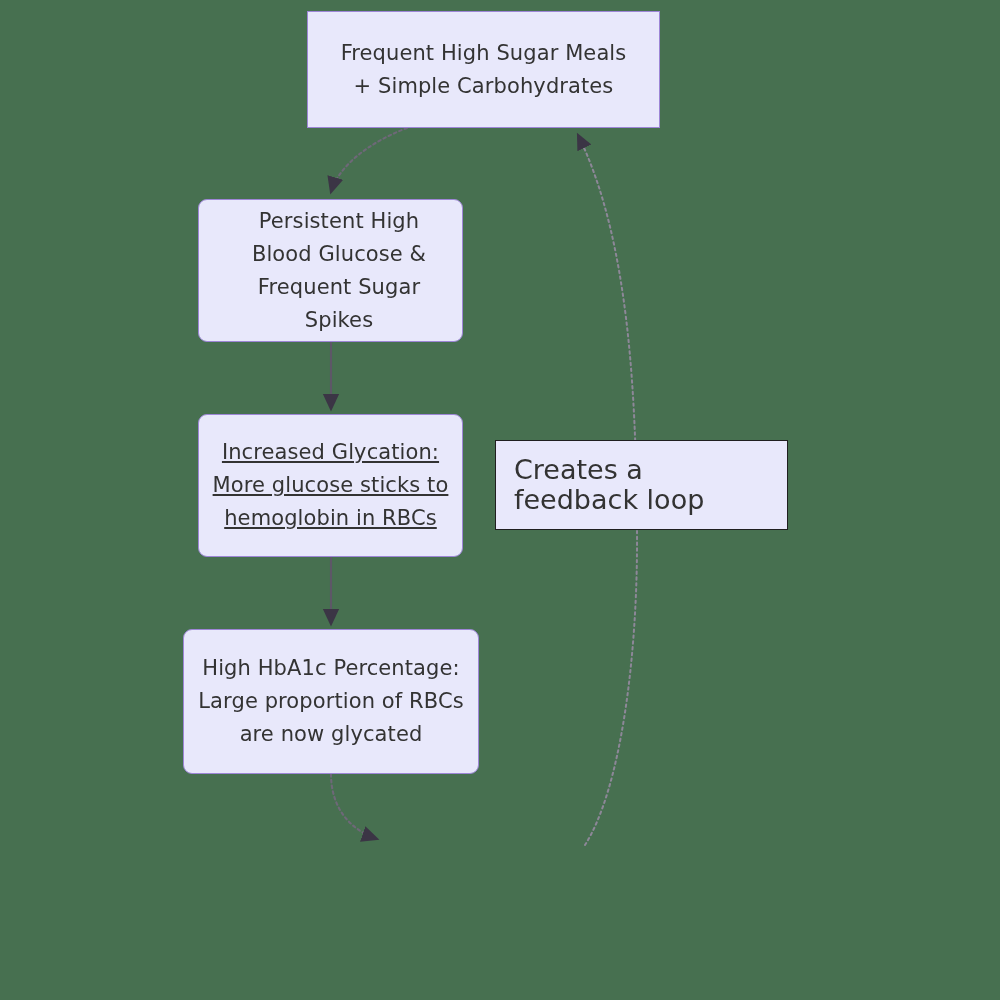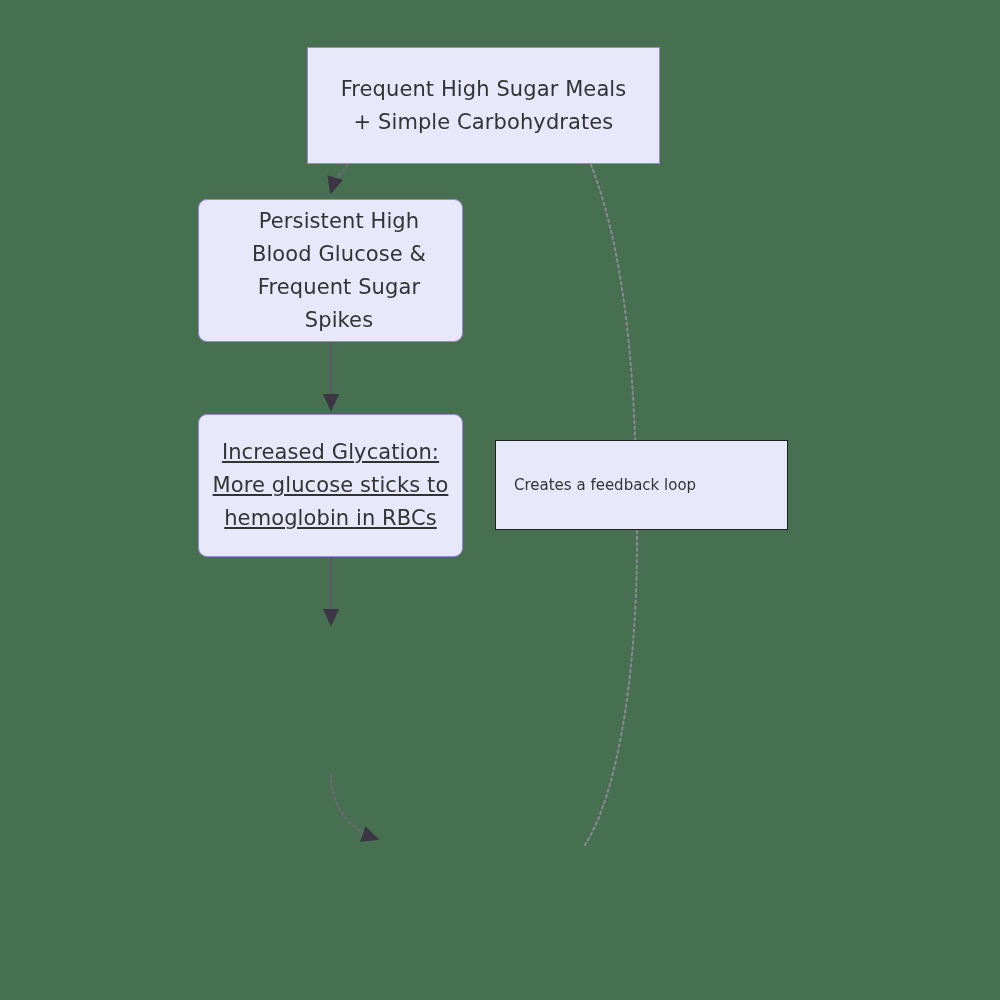--- a/index.html
+++ b/index.html
@@ -37,33 +37,33 @@
     align-items: center;
     justify-content: center;
     text-align: center;
     font-size: 21px;
     line-height: 33px;
     letter-spacing: 0.1px;
     white-space: pre-line;
     padding: 4px 10px;
   }
   .node.rounded { border-radius: 9px; }
-  .node.sharp { border-radius: 0px; margin-top: 36px; }
+  .node.sharp { border-radius: 0px; }
 
   .edge-label {
     position: absolute;
     box-sizing: border-box;
     background: #e8e8fb;
     border: 1.6px solid #1f1f1f;
     color: #333333;
     display: flex;
     align-items: center;
     justify-content: flex-start;
     text-align: left;
-    font-size: 15px;
+    font-size: 27px;
     line-height: 30px;
     padding: 4px 18px;
     white-space: pre-line;
   }
 </style>
 </head>
 <body>
 
 <div id="canvas">
 
@@ -92,17 +92,20 @@
 + Simple Carbohydrates</div>
 
   <div class="node rounded" style="left:198px; top:199px; width:265px; height:143px;padding-left:27px;">Persistent High
 Blood Glucose &amp;
 Frequent Sugar Spikes</div>
 
   <div class="node rounded" style="left:198px; top:414px; width:265px; height:143px;text-decoration:underline;">Increased Glycation:
 More glucose sticks to
 hemoglobin in RBCs</div>
 
+  <div class="node rounded" style="left:183px; top:629px; width:296px; height:145px;">High HbA1c Percentage:
+Large proportion of RBCs
+are now glycated</div>
 
 
   <div class="edge-label" style="left:495px; top:440px; width:293px; height:90px;">Creates a feedback loop</div>
 
 </div>
 
 </body></html>

